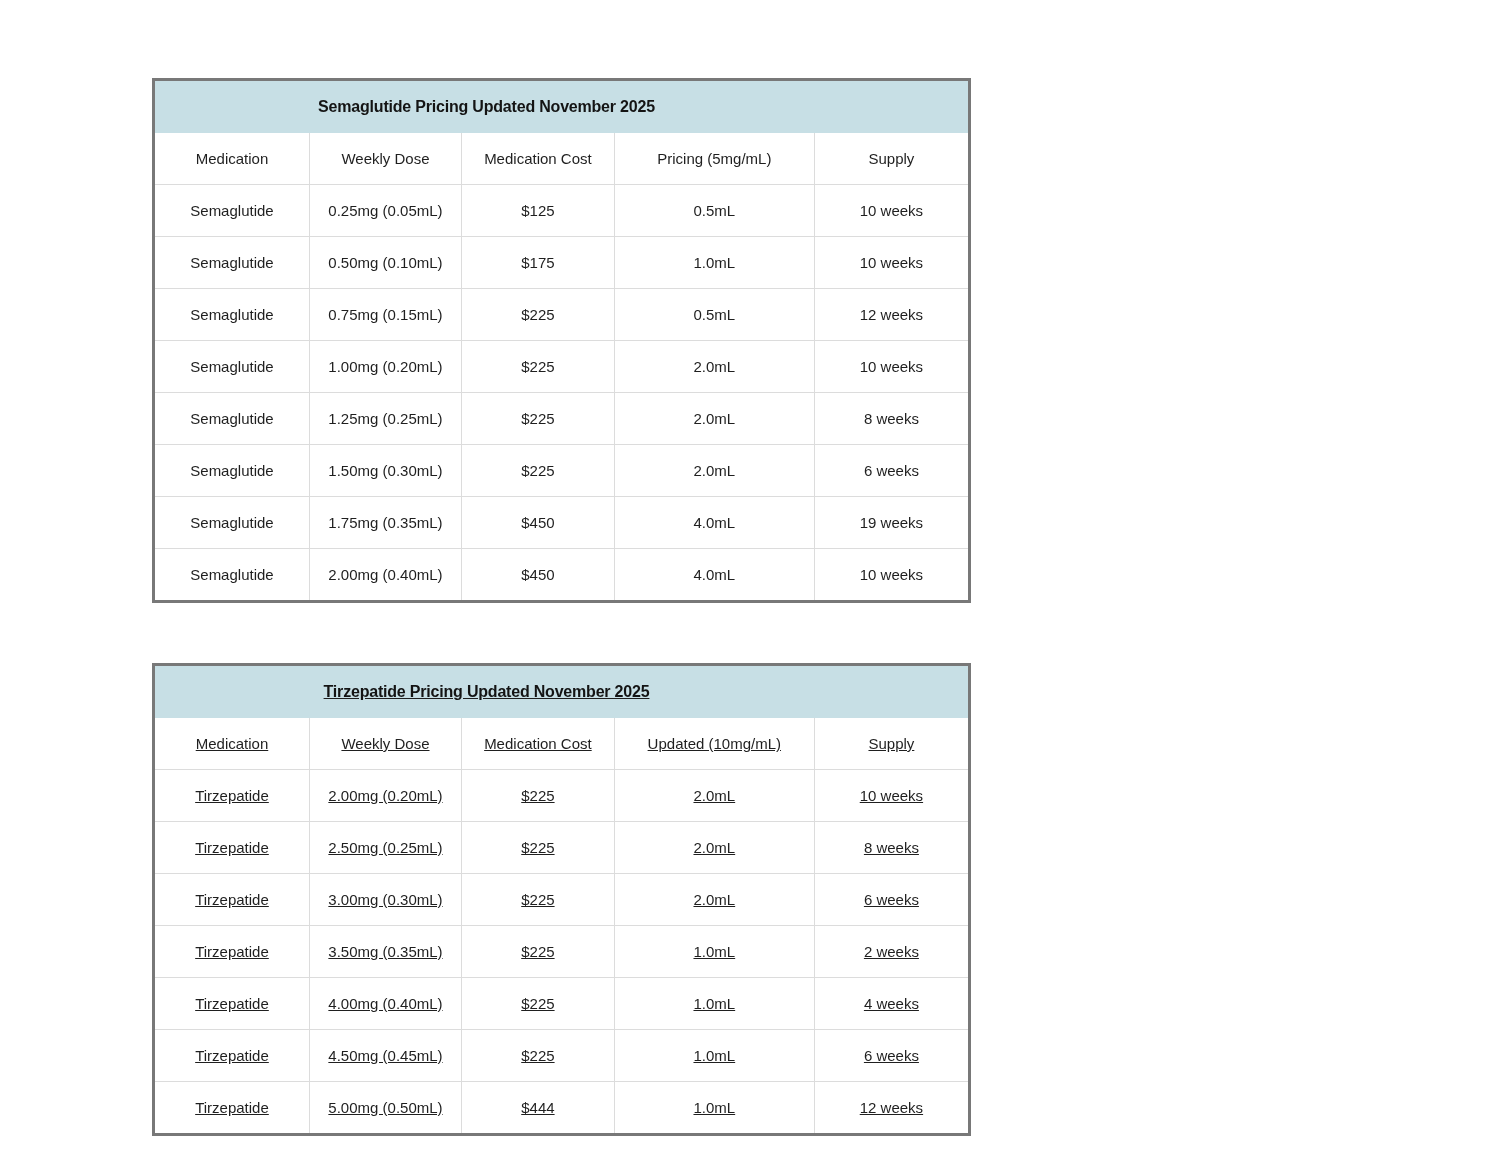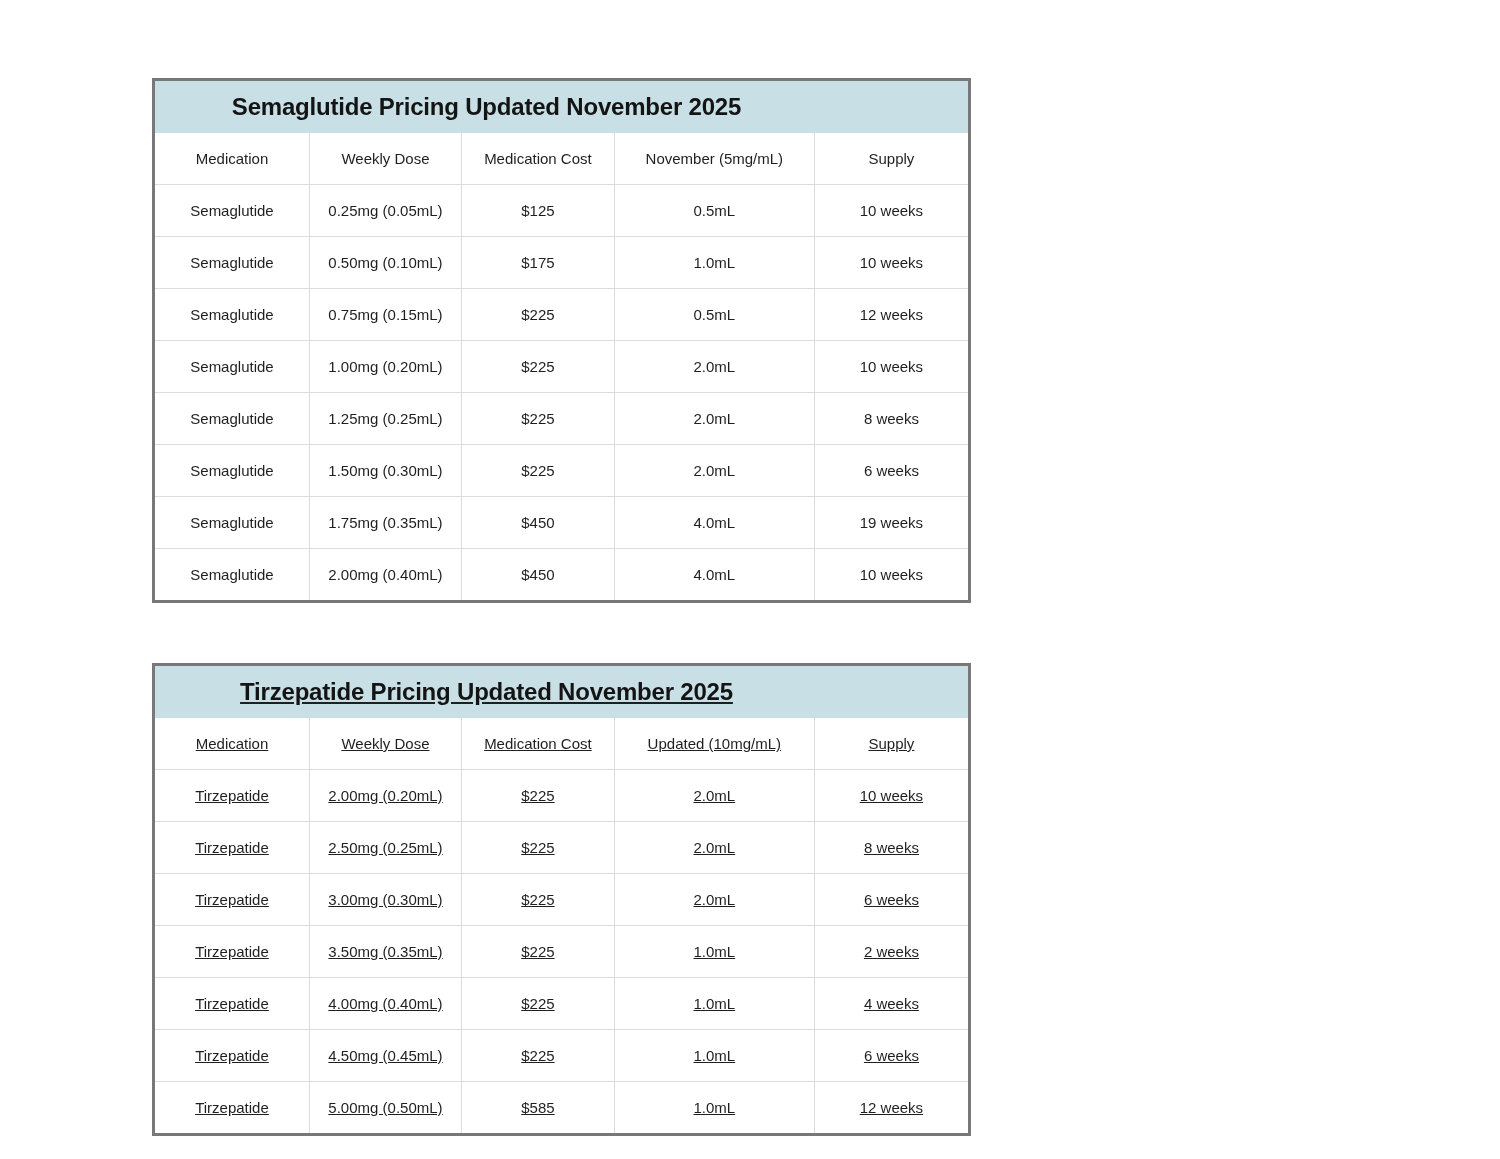--- a/index.html
+++ b/index.html
@@ -29,21 +29,21 @@
     text-decoration: underline;
   }
   .title-band {
     height: 52px;
     background: #c7dfe5;
     display: flex;
     align-items: center;
     justify-content: center;
     
     padding-right: 150px;
-    font-size: 24px;
+    font-size: 16px;
     font-weight: bold;
     letter-spacing: -0.2px;
     color: #141414;
   }
   table.data-grid {
     width: 100%;
     border-collapse: collapse;
     table-layout: fixed;
   }
   table.data-grid th,
@@ -90,21 +90,21 @@
         <col class="c-dose">
         <col class="c-cost">
         <col class="c-quantity">
         <col class="c-supply">
       </colgroup>
       <thead>
         <tr>
             <th>Medication</th>
             <th>Weekly Dose</th>
             <th>Medication Cost</th>
-            <th>November (5mg/mL)</th>
+            <th>Pricing (5mg/mL)</th>
             <th>Supply</th>
           </tr>
       </thead>
       <tbody>
           <tr>
             <td>Semaglutide</td>
             <td>0.25mg (0.05mL)</td>
             <td>$125</td>
             <td>0.5mL</td>
             <td>10 weeks</td>
@@ -220,21 +220,21 @@
           <tr>
             <td>Tirzepatide</td>
             <td>4.50mg (0.45mL)</td>
             <td>$225</td>
             <td>1.0mL</td>
             <td>6 weeks</td>
           </tr>
           <tr>
             <td>Tirzepatide</td>
             <td>5.00mg (0.50mL)</td>
-            <td>$585</td>
+            <td>$444</td>
             <td>1.0mL</td>
             <td>12 weeks</td>
           </tr>
         </tbody>
     </table>
   </section>
 
 </main>
 
 </body></html>

